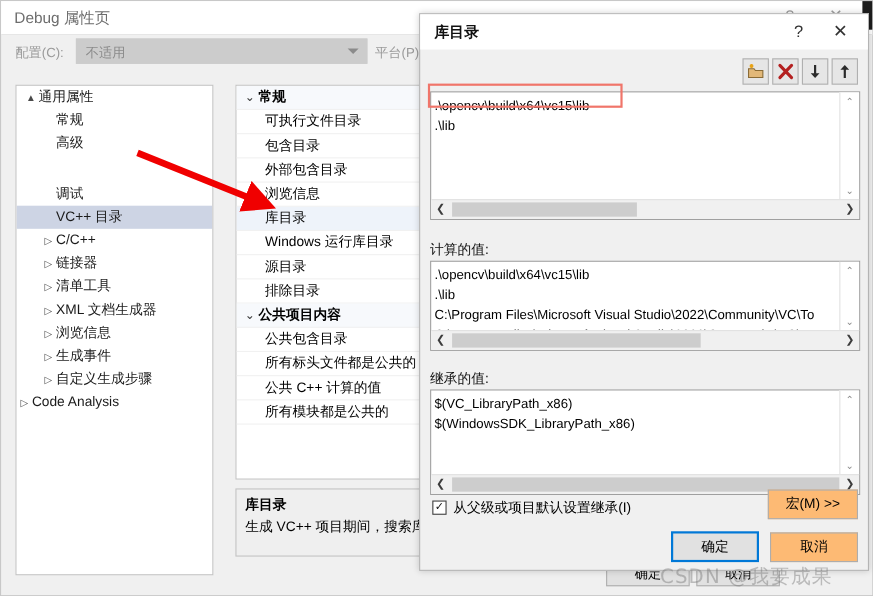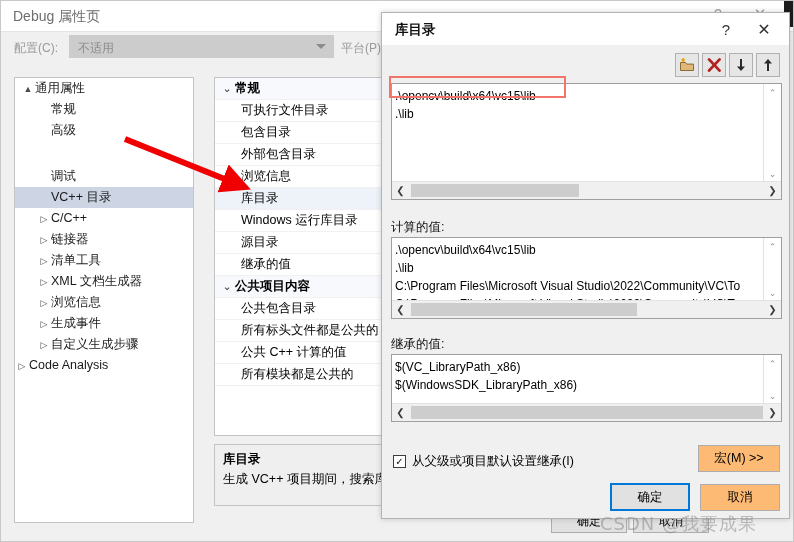--- a/index.html
+++ b/index.html
@@ -184,21 +184,21 @@
   
   .sec-label { position: absolute; font-size: 12.5px; color: #111; }
   .sec-box {
     position: absolute; background: #ffffff;
     border: 1px solid #9f9f9f; box-sizing: border-box;
   }
 
   #lbl-computed { left: 9px; top: 206px; }
   #box-computed { left: 9px; top: 224px; width: 391px; height: 82px; }
   #lbl-inherited { left: 9px; top: 323px; }
-  #box-inherited { left: 9px; top: 341px; width: 391px; height: 68px; }
+  #box-inherited { left: 9px; top: 341px; width: 391px; height: 96px; }
 
   
   #inherit-row { position: absolute; left: 11px; top: 440px; display: flex; align-items: center; gap: 6px; }
   #inherit-box {
     width: 13px; height: 13px; background: #fff;
     border: 1px solid #3c3c3c; box-sizing: border-box;
     display: flex; align-items: center; justify-content: center;
     font-size: 10px; line-height: 1; color: #111;
   }
   #inherit-label { font-size: 12.5px; }
@@ -263,21 +263,21 @@
 
   <div id="prop-panel">
       <div class="prop-row group"><span class="prop-chev">⌄</span><span>常规</span></div>
       <div class="prop-row item"><span>可执行文件目录</span></div>
       <div class="prop-row item"><span>包含目录</span></div>
       <div class="prop-row item"><span>外部包含目录</span></div>
       <div class="prop-row item"><span>浏览信息</span></div>
       <div class="prop-row item highlight"><span>库目录</span></div>
       <div class="prop-row item"><span>Windows 运行库目录</span></div>
       <div class="prop-row item"><span>源目录</span></div>
-      <div class="prop-row item"><span>继承的值</span></div>
+      <div class="prop-row item"><span>排除目录</span></div>
       <div class="prop-row group"><span class="prop-chev">⌄</span><span>公共项目内容</span></div>
       <div class="prop-row item"><span>公共包含目录</span></div>
       <div class="prop-row item"><span>所有标头文件都是公共的</span></div>
       <div class="prop-row item"><span>公共 C++ 计算的值</span></div>
       <div class="prop-row item"><span>所有模块都是公共的</span></div>
     </div>
 
   <div id="desc-panel">
     <div id="desc-title">库目录</div>
     <div id="desc-body">生成 VC++ 项目期间，搜索库文</div>

